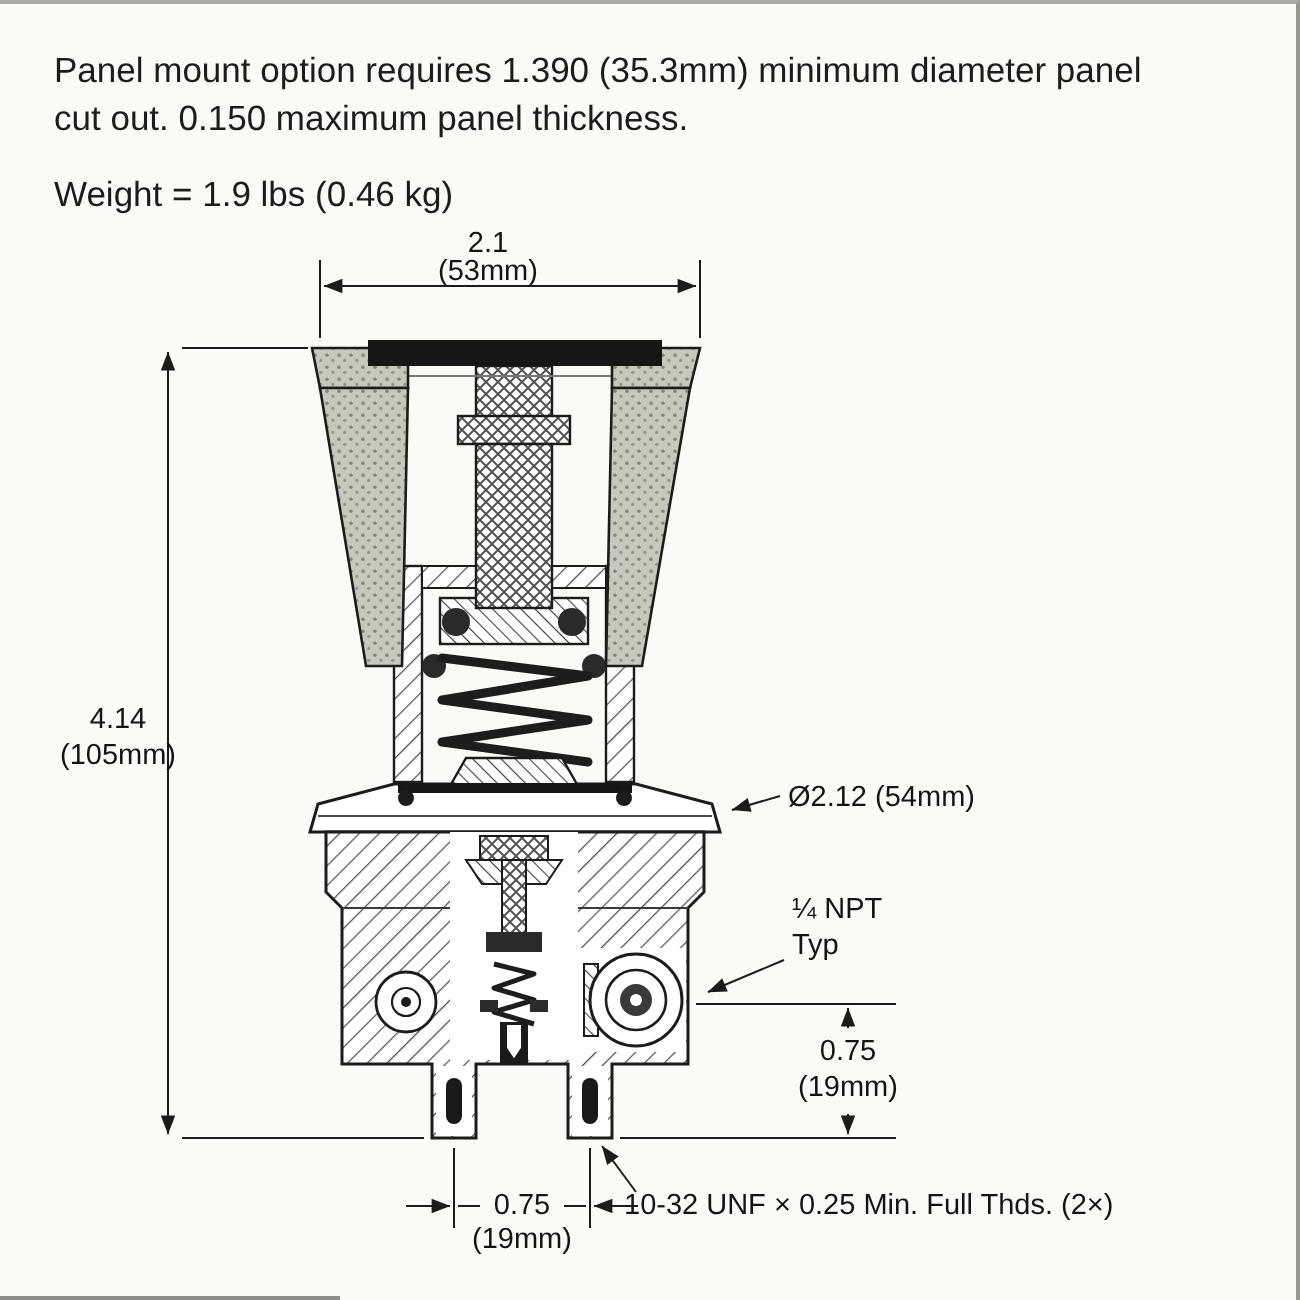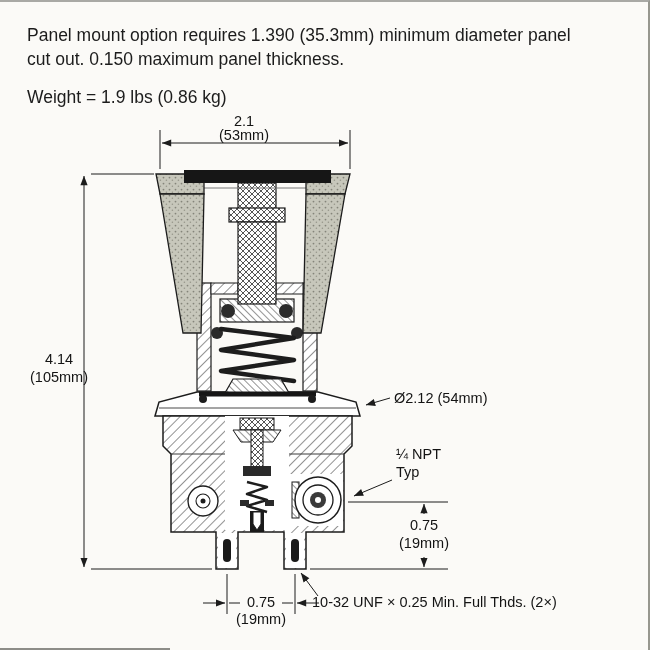--- a/index.html
+++ b/index.html
@@ -19,21 +19,21 @@
   text { font-family: "Liberation Sans", sans-serif; font-size: 14.5px; fill: #141414; }
   .scan-mark { position: absolute; left: 0; bottom: 0; width: 170px; height: 2px; background: #8d8d88; }
 </style>
 </head>
 <body>
 
 <div class="page">
 
   <div class="notes">
     <p>Panel mount option requires 1.390 (35.3mm) minimum diameter panel cut out. 0.150 maximum panel thickness.</p>
-    <p class="weight">Weight = 1.9 lbs (0.86 kg)</p>
+    <p class="weight">Weight = 1.9 lbs (0.46 kg)</p>
   </div>
 
   <svg class="drawing" width="650" height="650" viewBox="0 0 650 650">
     <defs>
       <pattern id="hatch" width="7" height="7" patternTransform="rotate(45)" patternUnits="userSpaceOnUse">
         <rect width="7" height="7" fill="#ffffff"></rect>
         <line x1="0" y1="0" x2="0" y2="7" stroke="#4a4a4a" stroke-width="1.2"></line>
       </pattern>
       <pattern id="hatch2" width="5" height="5" patternTransform="rotate(-45)" patternUnits="userSpaceOnUse">
         <rect width="5" height="5" fill="#ffffff"></rect>

